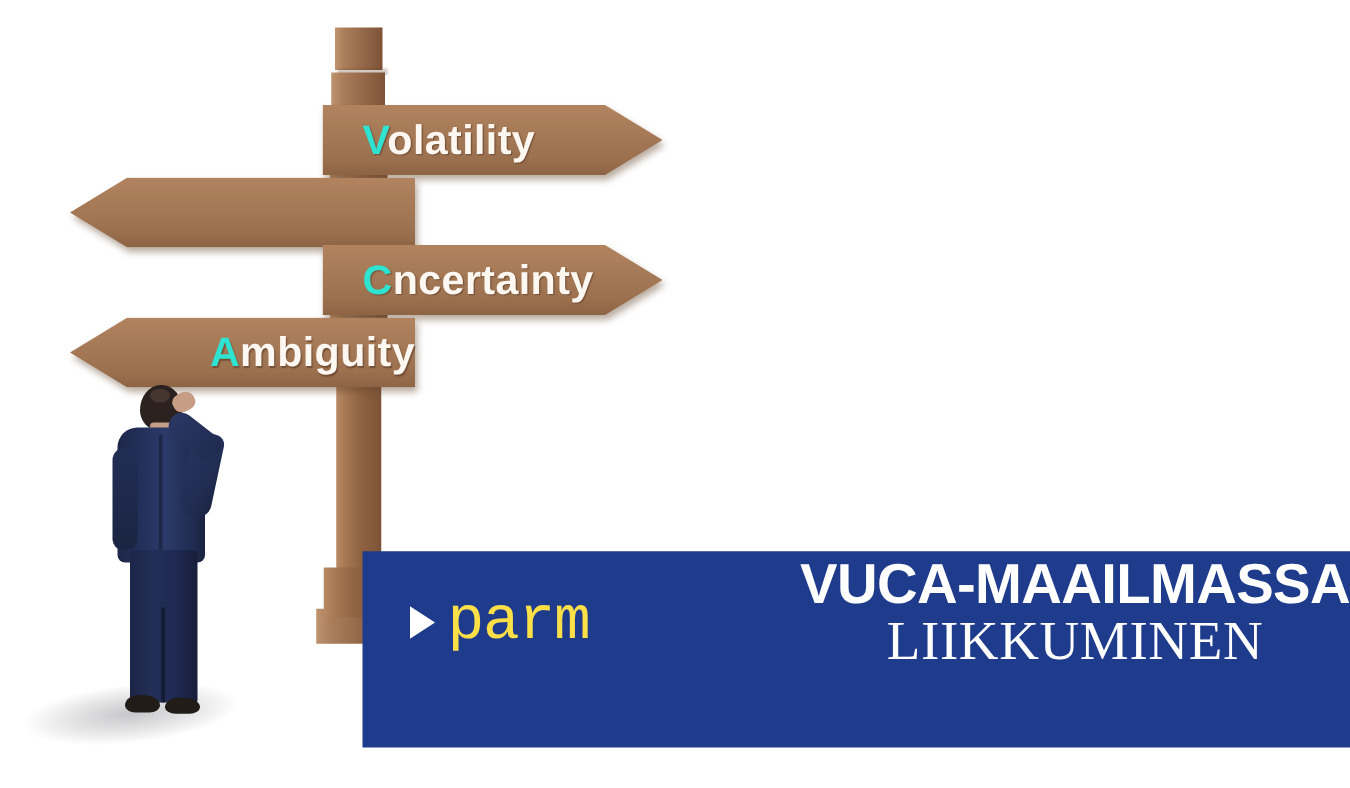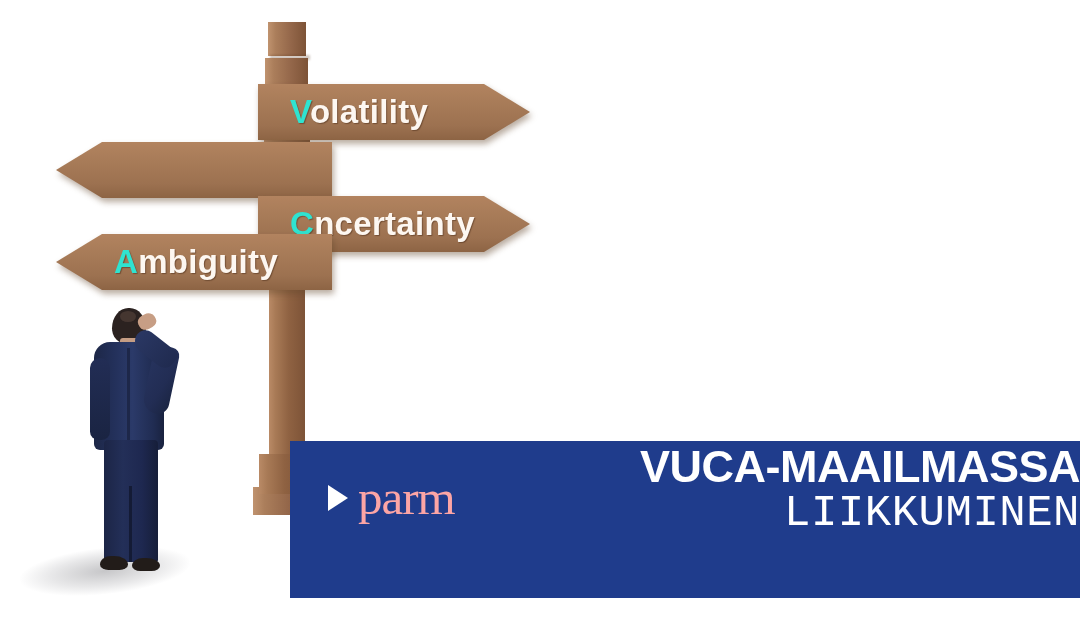--- a/index.html
+++ b/index.html
@@ -152,49 +152,50 @@
     align-items: center;
     gap: 10px;
   }
   .logo-tri {
     width: 0; height: 0;
     border-left: 20px solid #ffffff;
     border-top: 13px solid transparent;
     border-bottom: 13px solid transparent;
   }
   .logo-word {
-    color: #fca5a5;
-    font-family: Liberation Serif, serif;
+    color: #fde047;
+    font-family: Liberation Mono, monospace;
     font-size: 49px;
     font-weight: normal;
     letter-spacing: -1px;
     line-height: 1;
   }
   .banner-text {
     position: absolute;
     text-align: right;
     color: #ffffff;
     line-height: 1.0;
   }
   .banner-l1 {
     font-family: "Liberation Sans", sans-serif;
     font-weight: bold;
     font-size: 45px;
     letter-spacing: -0.5px;
     white-space: nowrap;
     display: block;
   }
   .banner-l2 {
-    font-family: Liberation Mono, monospace;
+    font-family: Liberation Serif, serif;
     font-weight: normal;
     font-size: 44px;
     letter-spacing: 0.5px;
     white-space: nowrap;
     display: block;
     margin-top: 2px;
+    text-align: center;
   }
 </style>
 </head>
 <body>
 
 <div id="stage">
 
   <div>
 
     <div class="post-cap" style="left:268px; top:22px; width:38px; height:34px;"></div>
@@ -222,21 +223,21 @@
       <div class="body"></div>
     </div>
 
     <div class="plank right" style="left:258px; top:196px; width:272px;">
       <div class="body"></div>
       <span class="label" style="margin-left:32px;">
         <span class="cap">C</span><span>ncertainty</span>
       </span>
     </div>
 
-    <div class="plank left" style="left:56px; top:234px; width:276px;">
+    <div class="plank left" style="left:56px; top:254px; width:276px;justify-content:flex-end;">
       <div class="body"></div>
       <span class="label" style="margin-left:58px;">
         <span class="cap">A</span><span>mbiguity</span>
       </span>
     </div>
 
   </div>
 
   <div class="man" style="left:72px; top:300px; width:130px; height:290px;">
 

